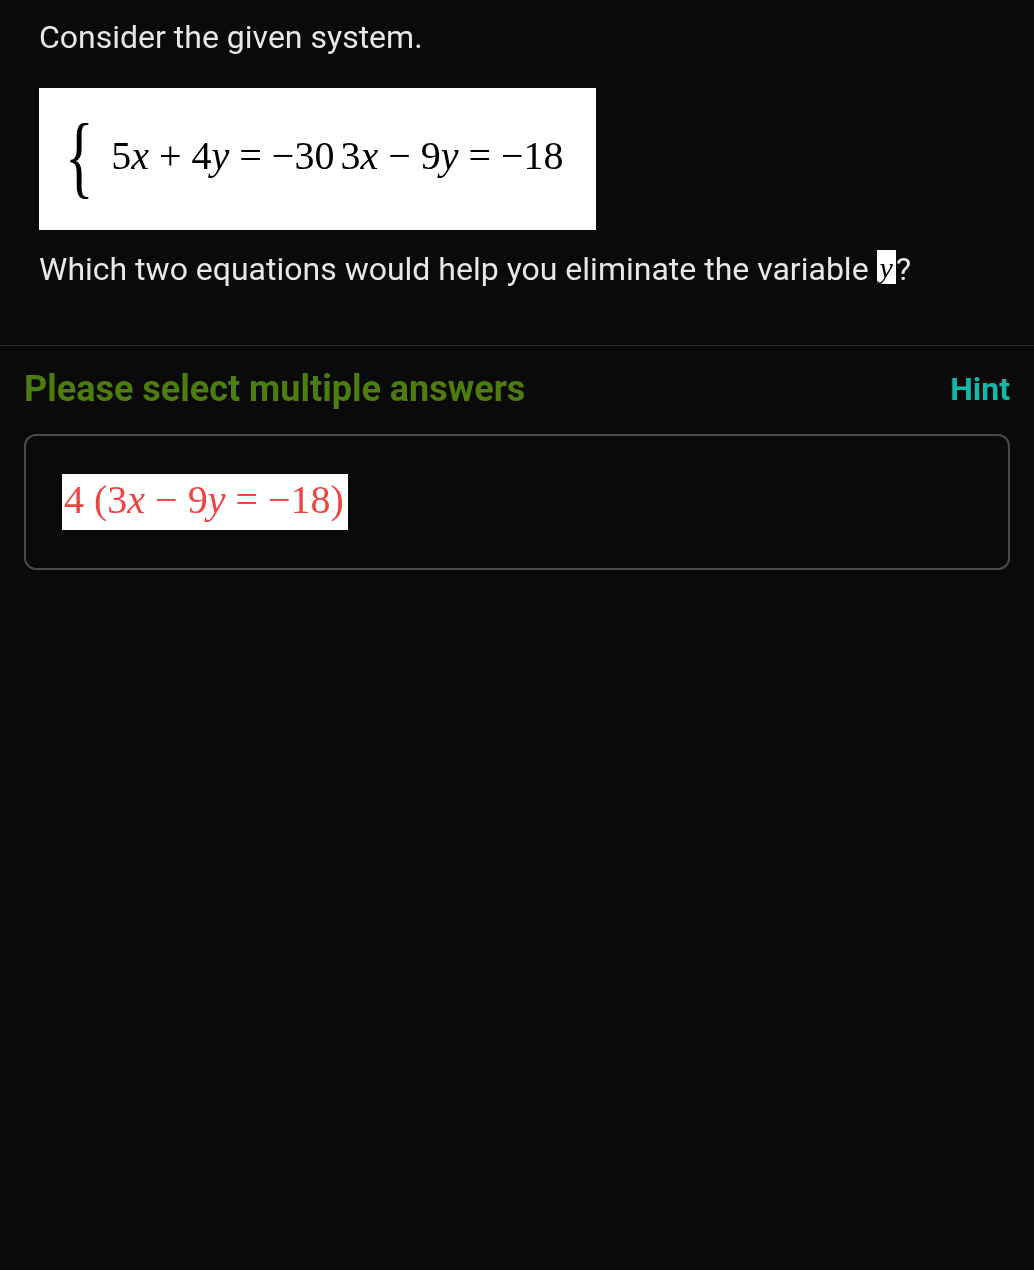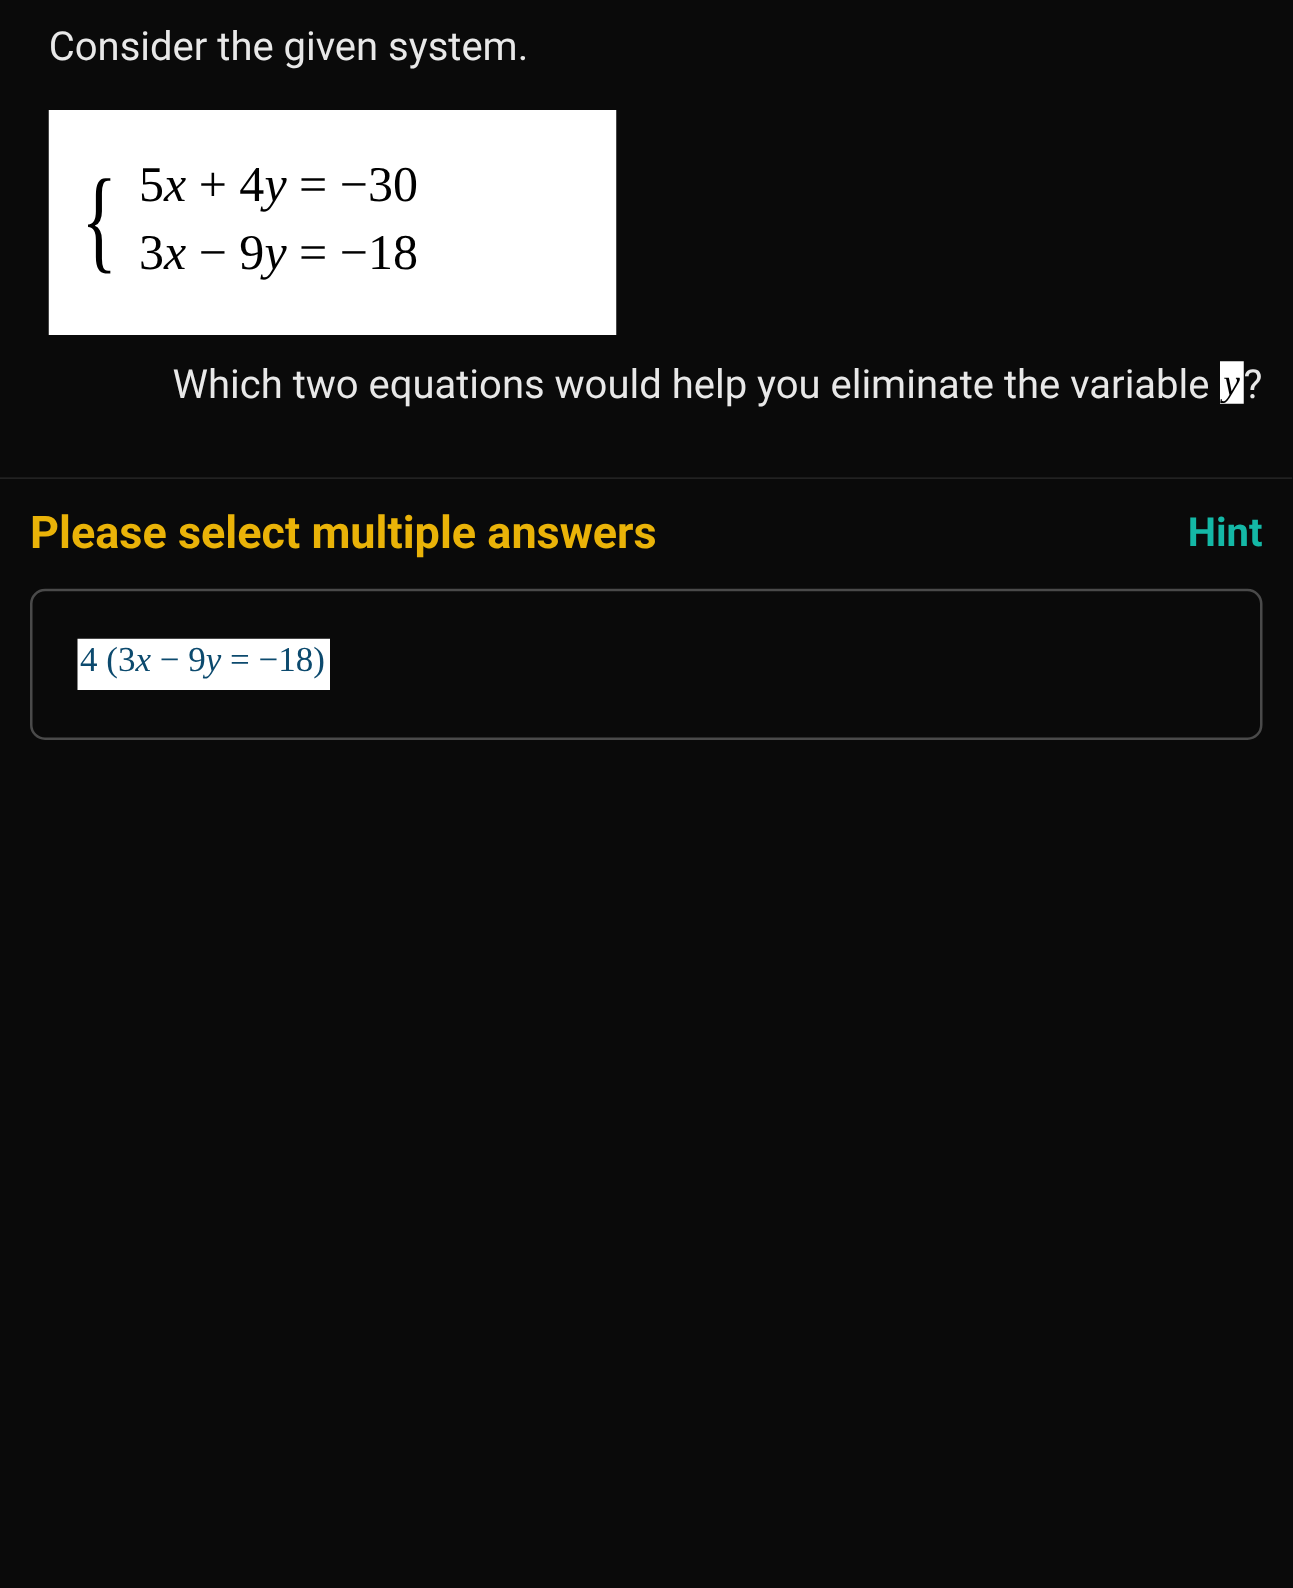--- a/index.html
+++ b/index.html
@@ -41,38 +41,37 @@
       font-size: 92px;
       line-height: 0.7;
       font-family: "Times New Roman", serif;
       margin-right: 2px;
       font-stretch: condensed;
       transform: scaleX(0.65);
       transform-origin: left center;
     }
     .eqs {
       display: flex;
-      flex-direction: column;
+      flex-direction: row;
       gap: 6px;
     }
     .eq-line {
       font-family: "Cambria Math", "Times New Roman", serif;
       font-size: 40px;
       line-height: 1.2;
     }
     .eq-line .it {
       font-style: italic;
     }
     .prompt-line-2 {
       font-size: 32px;
       font-weight: 400;
       color: #e8e8e8;
       line-height: 1.7;
       margin-top: 6px;
-      text-align: right;
     }
     .var-badge {
       display: inline-block;
       background: #ffffff;
       color: #000000;
       font-style: italic;
       font-family: "Cambria Math", "Times New Roman", serif;
       font-size: 30px;
       padding: 1px 3px 0 3px;
       vertical-align: 2px;
@@ -88,21 +87,21 @@
     }
     .instruction-row {
       display: flex;
       justify-content: space-between;
       align-items: center;
       margin-bottom: 24px;
     }
     .instruction-text {
       font-size: 36px;
       font-weight: 700;
-      color: #eab308;
+      color: #4d7c0f;
     }
     .hint-link {
       font-size: 32px;
       font-weight: 700;
       color: #14b8a6;
       cursor: pointer;
     }
     .answer-option {
       border: 2px solid #4a4a4a;
       border-radius: 12px;
@@ -114,23 +113,23 @@
     .answer-option.last {
       border-bottom-left-radius: 0;
       border-bottom-right-radius: 0;
       border-bottom: none;
       padding-bottom: 30px;
       margin-bottom: 0;
     }
     .math-inline {
       display: inline-block;
       background: #ffffff;
-      color: #0c4a6e;
+      color: #ef4444;
       font-family: "Cambria Math", "Times New Roman", serif;
-      font-size: 28px;
+      font-size: 40px;
       padding: 0 4px 4px 2px;
       line-height: 1.3;
     }
     .math-inline .it {
       font-style: italic;
     }
   </style>
 </head>
 <body>
 

